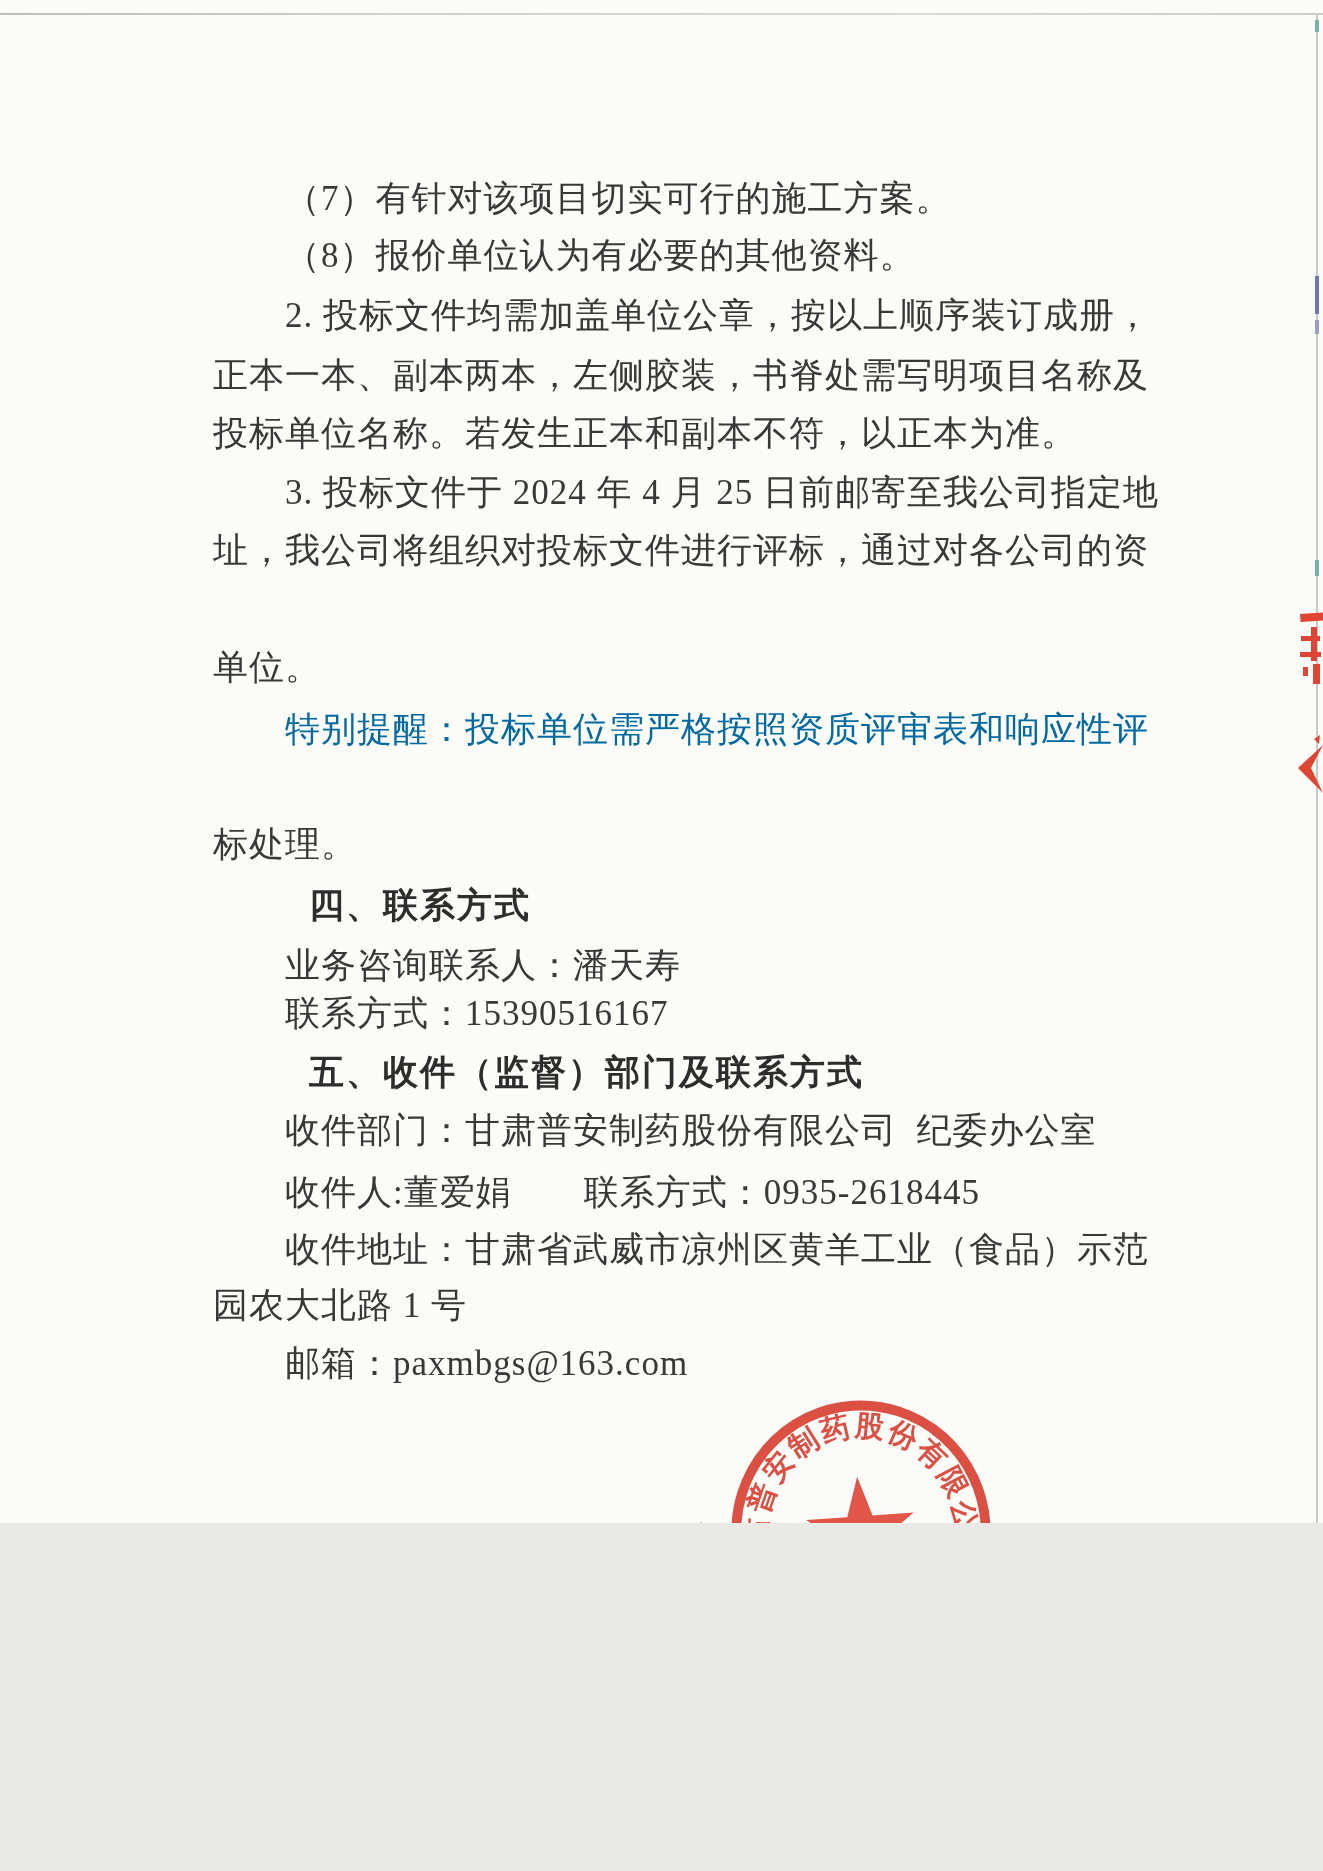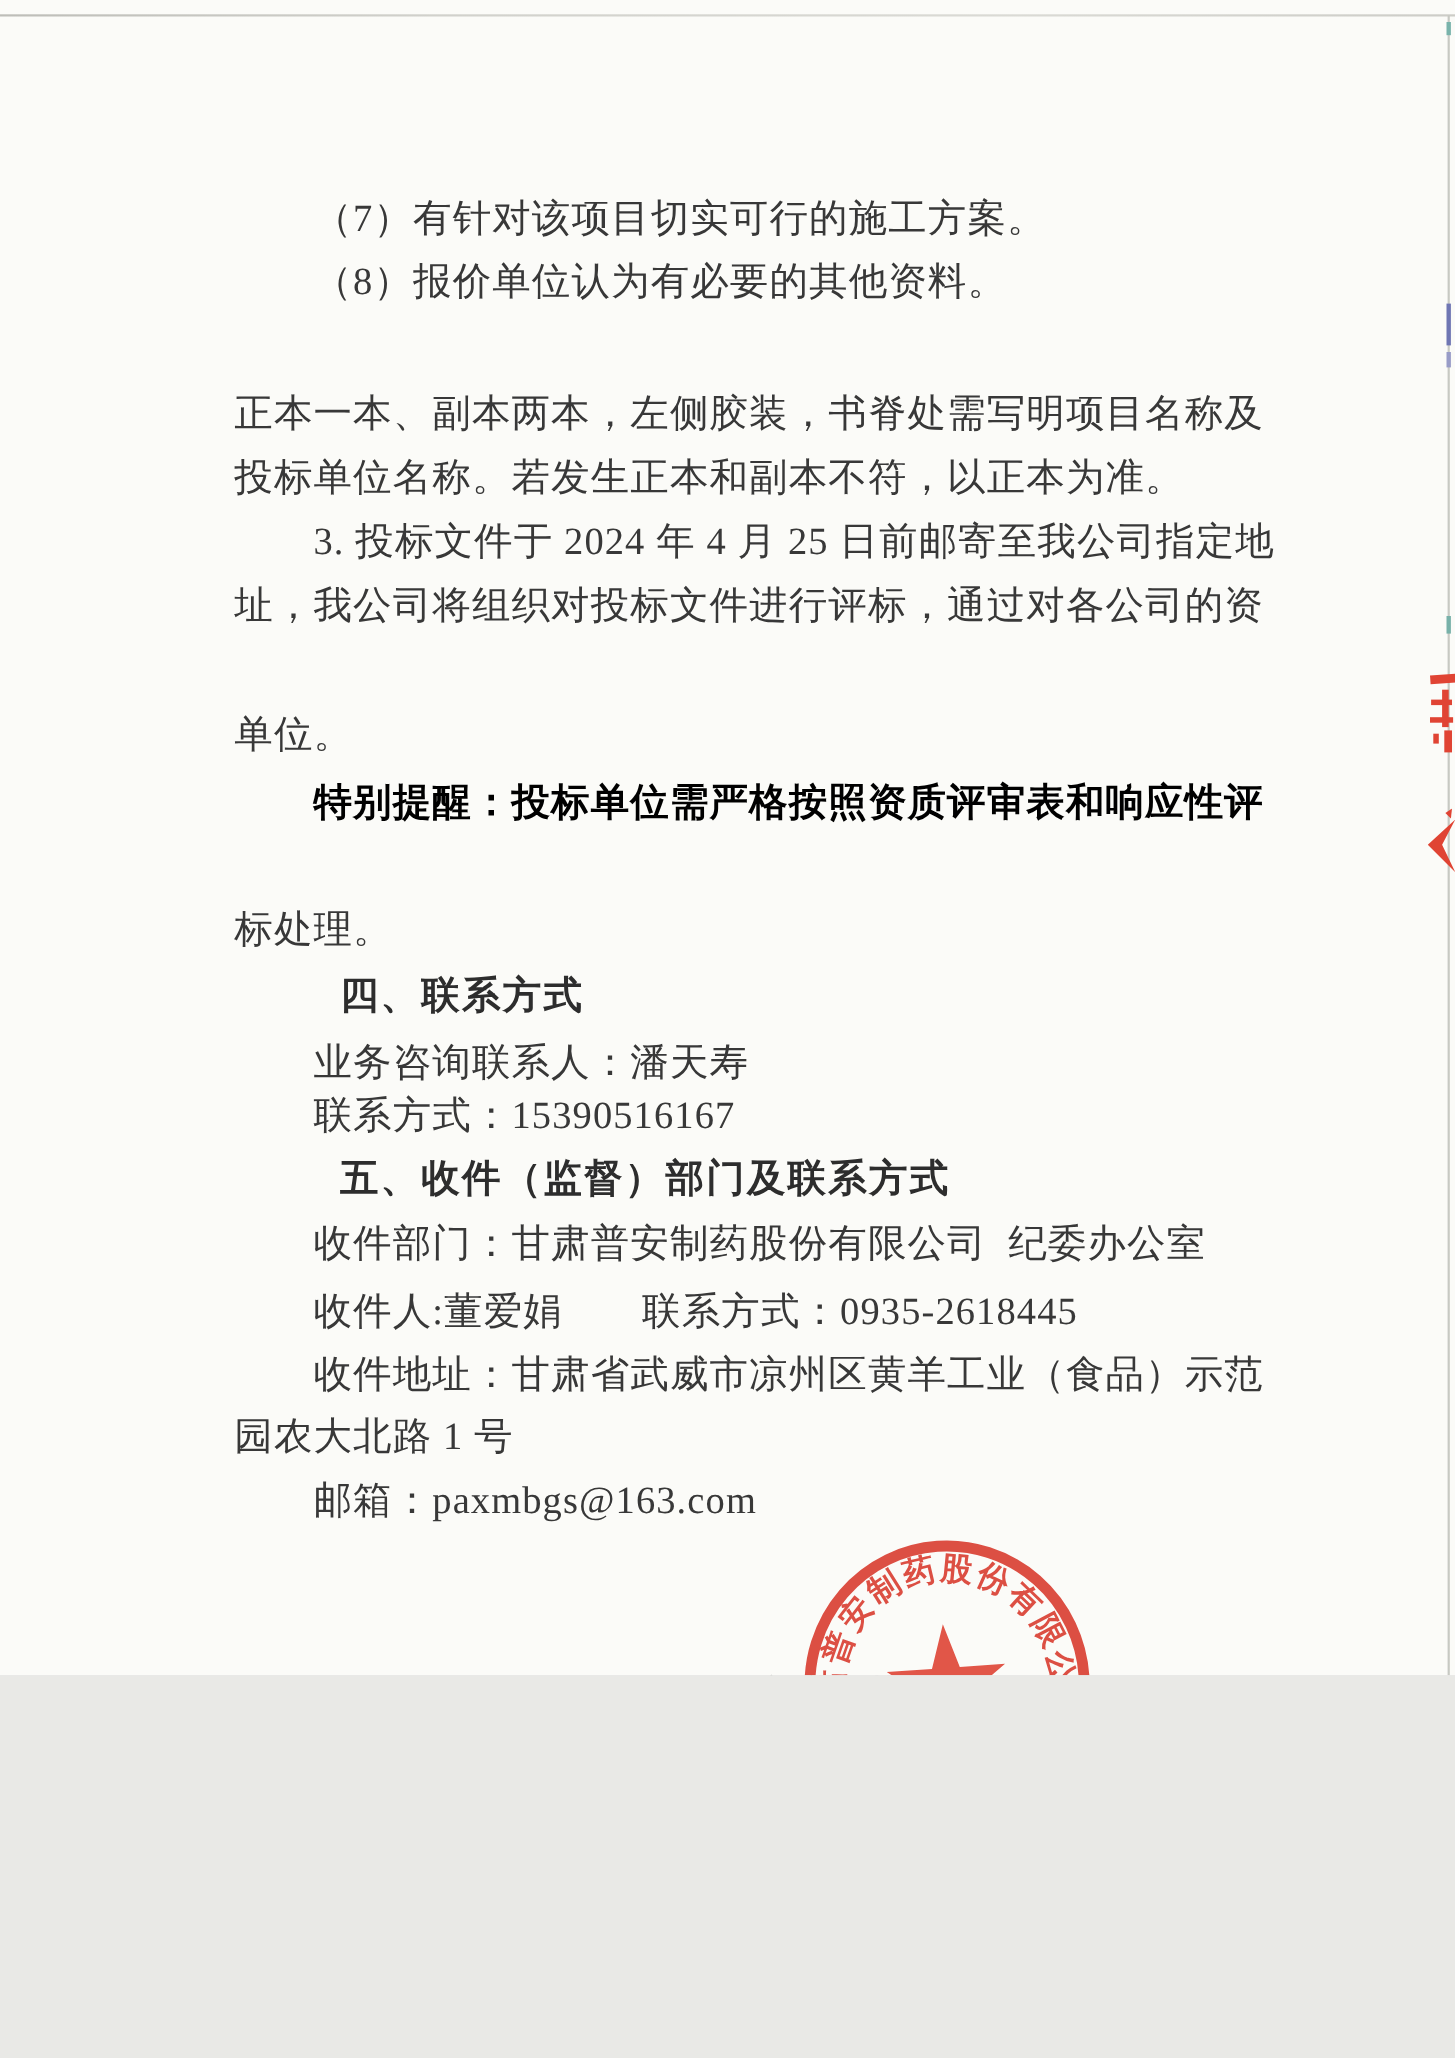--- a/index.html
+++ b/index.html
@@ -27,21 +27,21 @@
   .seg2{top:276px;height:38px;background:#6f76b3;}
   .seg3{top:320px;height:14px;background:#989cc7;}
   .seg4{top:560px;height:16px;background:#78b1a9;}
   
   .ln{
     position:absolute;left:213px;
     font-size:35px;line-height:44px;letter-spacing:1px;
     white-space:pre;color:#383838;
   }
   .ind{left:285px;}
-  .b-serif{font-weight:700;color:#000000;}
+  .b-serif{font-weight:400;color:#0369a1;}
   .heading{
     font-family:"Liberation Sans","DejaVu Sans",sans-serif;
     font-weight:700;color:#2d2d2d;letter-spacing:2px;margin-left:24px;
   }
   
   .sig-company{
     position:absolute;left:628px;top:1518px;
     font-size:31px;letter-spacing:1px;white-space:pre;color:#3a3a3a;
   }
   .sig-date{
@@ -69,20 +69,21 @@
 
   <div class="scan-top-line"></div>
   <div class="scan-right-line"></div>
   <div class="edge-seg seg1"></div>
   <div class="edge-seg seg2"></div>
   <div class="edge-seg seg3"></div>
   <div class="edge-seg seg4"></div>
 
   <div class="ln ind" style="top:177px">（7）有针对该项目切实可行的施工方案。</div>
   <div class="ln ind" style="top:234px">（8）报价单位认为有必要的其他资料。</div>
+  <div class="ln ind" style="top:294px">2. 投标文件均需加盖单位公章，按以上顺序装订成册，</div>
   <div class="ln" style="top:354px">正本一本、副本两本，左侧胶装，书脊处需写明项目名称及</div>
   <div class="ln" style="top:412px">投标单位名称。若发生正本和副本不符，以正本为准。</div>
   <div class="ln ind" style="top:471px">3. 投标文件于 2024 年 4 月 25 日前邮寄至我公司指定地</div>
   <div class="ln" style="top:529px">址，我公司将组织对投标文件进行评标，通过对各公司的资</div>
   <div class="ln" style="top:646px">单位。</div>
   <div class="ln ind b-serif" style="top:708px">特别提醒：投标单位需严格按照资质评审表和响应性评</div>
   <div class="ln" style="top:823px">标处理。</div>
   <div class="ln ind heading" style="top:883px">四、联系方式</div>
   <div class="ln ind" style="top:944px">业务咨询联系人：潘天寿</div>
   <div class="ln ind" style="top:992px">联系方式：15390516167</div>

